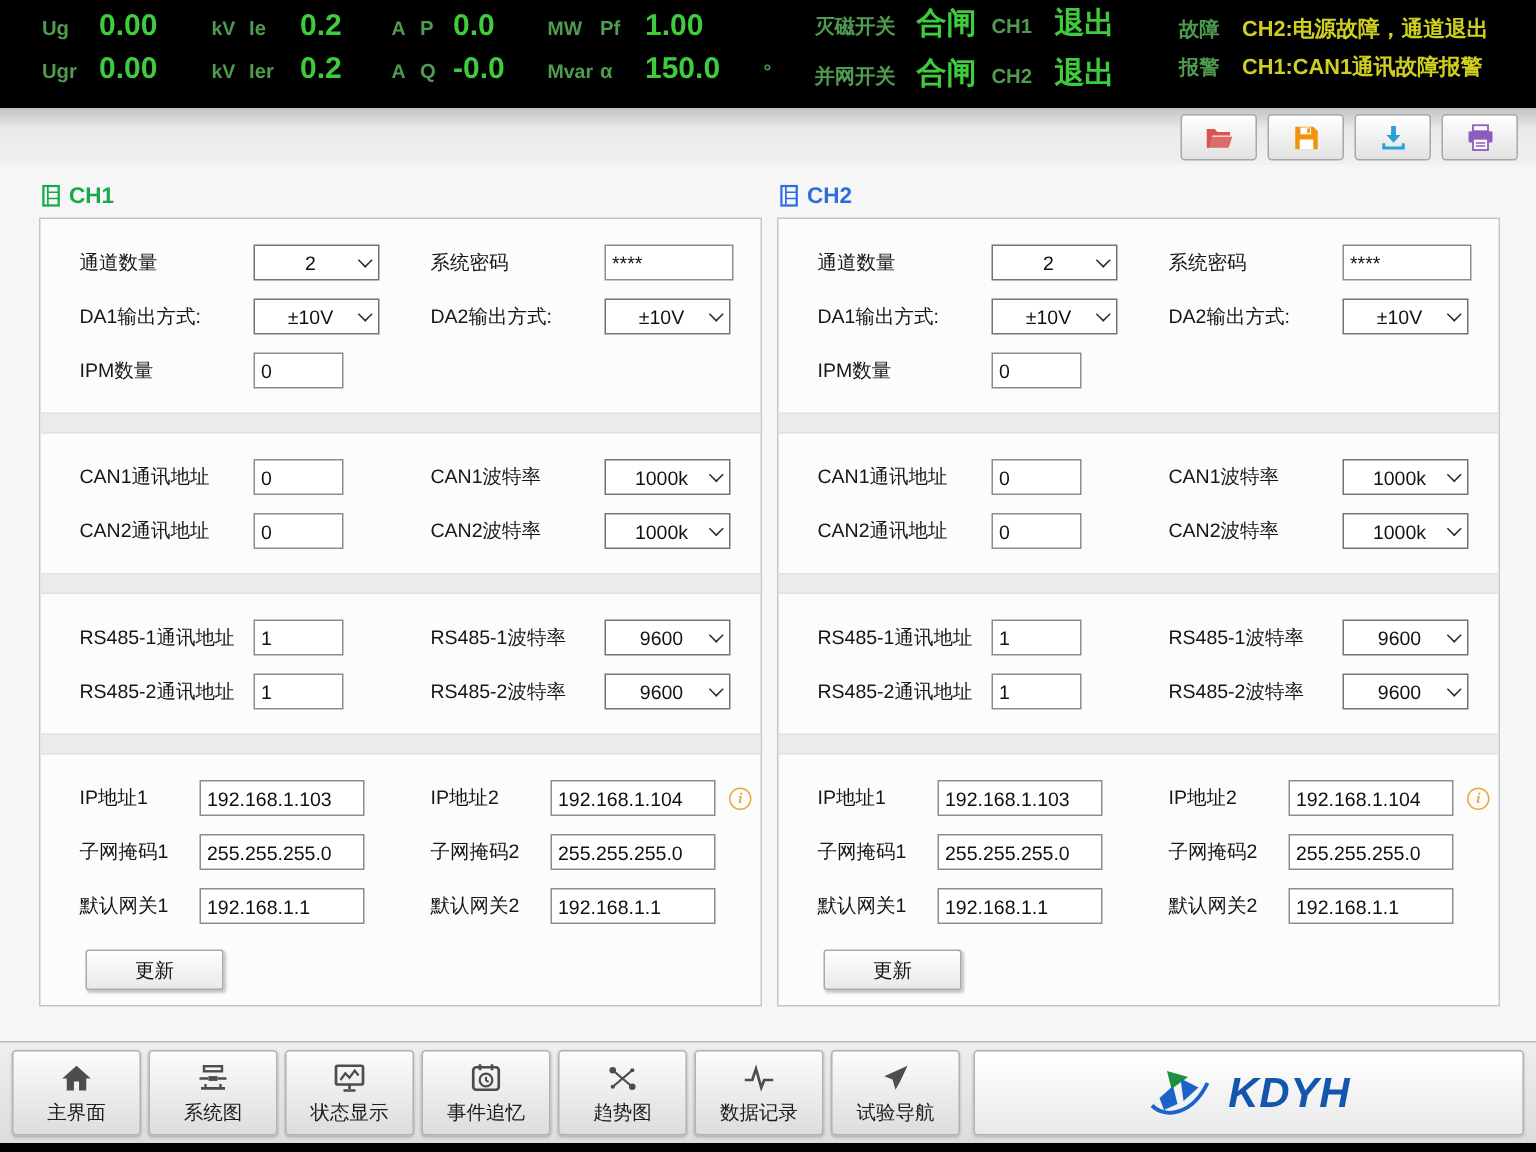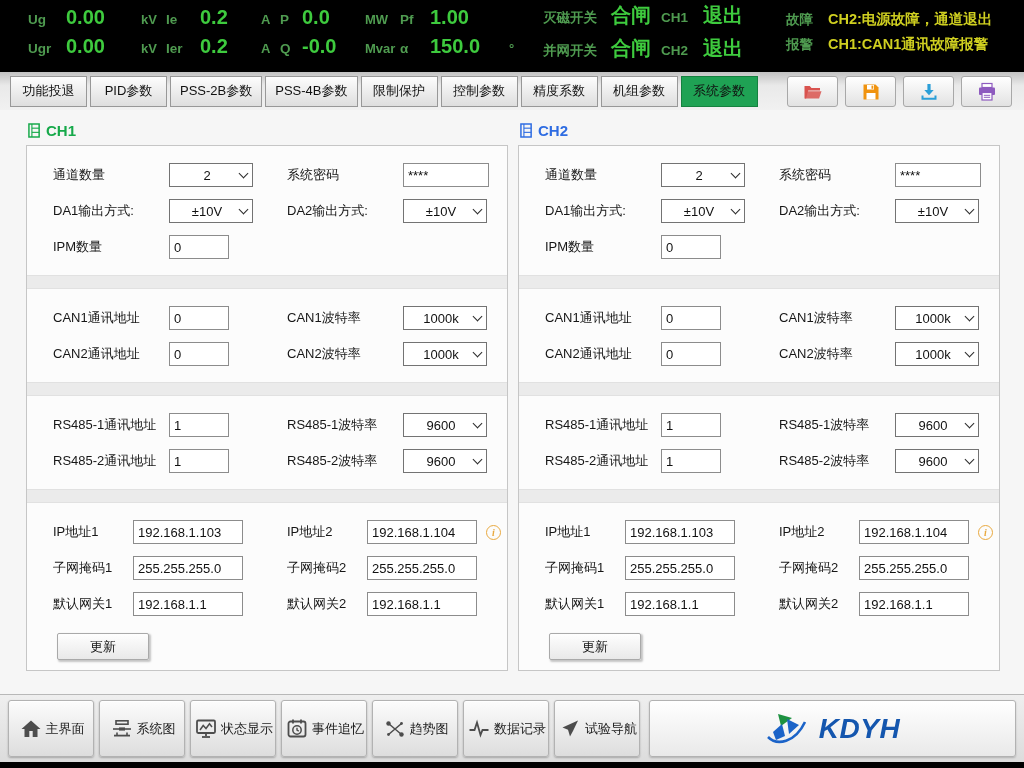--- a/index.html
+++ b/index.html
@@ -49,21 +49,21 @@
   .ctl-input.sm{width:60px}
   .ctl-input.md{width:86px}
   .ctl-input.wide{width:110px}
   .info-badge{width:15px;height:15px;border-radius:50%;border:1.5px solid #e9a93f;color:#e9a93f;margin-left:9px;display:flex;align-items:center;justify-content:center;box-sizing:border-box;cursor:pointer;}
   .info-badge::after{content:'i';font-family:"Liberation Serif",serif;font-style:italic;font-weight:bold;font-size:10px;}
   .btnrow{height:38px;display:flex;align-items:flex-end;padding-left:30px;}
   .update-btn{width:92px;height:27px;border:1px solid #a9a9a9;border-radius:2px;background:linear-gradient(#fefefe,#e9e9e9);font-family:"Liberation Sans",sans-serif;font-size:13px;color:#111;box-shadow:1.5px 1.5px 2px rgba(0,0,0,.22);cursor:pointer;}
 
   
   .bottom-nav{height:68px;background:linear-gradient(#efefef,#dcdcdc);border-top:1px solid #b8b8b8;display:flex;align-items:center;padding:0 8px;gap:5px;flex-shrink:0;box-sizing:border-box;}
-  .navbtn{width:86px;height:57px;border:1px solid #b2b2b2;border-radius:3px;background:linear-gradient(#fcfcfc,#dddddd);box-shadow:0 1px 2px rgba(0,0,0,.25),inset 0 1px 0 #fff;display:flex;align-items:center;justify-content:center;gap:2px;color:#4d4d4d;cursor:pointer;box-sizing:border-box;}
+  .navbtn{width:86px;height:57px;border:1px solid #b2b2b2;border-radius:3px;background:linear-gradient(#fcfcfc,#dddddd);box-shadow:0 1px 2px rgba(0,0,0,.25),inset 0 1px 0 #fff;display:flex;flex-direction:column;align-items:center;justify-content:center;gap:2px;color:#4d4d4d;cursor:pointer;box-sizing:border-box;}
   .navbtn .lbl{font-size:13px;color:#1c1c1c;}
   .navbtn.active{background:linear-gradient(#38a4e2,#0b72c0);border-color:#0a61a4;color:#fff;}
   .navbtn.active .lbl{color:#fff;}
   .logo-btn{margin-left:4px;flex:1;height:57px;border:1px solid #b2b2b2;border-radius:3px;background:linear-gradient(#ffffff,#e9e9e9);box-shadow:0 1px 2px rgba(0,0,0,.2);display:flex;align-items:center;justify-content:center;gap:8px;cursor:pointer;box-sizing:border-box;}
   .logotext{font-size:28px;font-weight:bold;font-style:italic;color:#1456ae;letter-spacing:.5px;}
   .footer-strip{height:6px;background:#000;flex-shrink:0;}
   .icon{display:inline-flex;align-items:center;justify-content:center;line-height:0;}
 </style>
 </head>
 <body>
@@ -143,31 +143,20 @@
           <span class="slabel">故障</span>
           <span class="salert">CH2:电源故障，通道退出</span>
         </div>
         <div class="srow">
           <span class="slabel">报警</span>
           <span class="salert">CH1:CAN1通讯故障报警</span>
         </div>
       </div>
     </div>
   <div class="tab-bar">
-    <div class="tab-strip">
-        <div class="tab">功能投退</div>
-        <div class="tab">PID参数</div>
-        <div class="tab">PSS-2B参数</div>
-        <div class="tab">PSS-4B参数</div>
-        <div class="tab">限制保护</div>
-        <div class="tab">控制参数</div>
-        <div class="tab">精度系数</div>
-        <div class="tab">机组参数</div>
-        <div class="tab active">系统参数</div>
-      </div>
     <div class="toolbar">
         <button class="toolbtn">
           <span class="icon" style="color: rgb(217, 83, 79);">
             <svg viewBox="0 0 20 20" width="22" height="20">
               <path d="M1.5 4h5.2l1.8 2H17v2.4H5.2L3.1 16.5H1.5z" fill="currentColor"></path>
               <path d="M4.2 9.2h14.3l-2.4 7.3H2z" fill="currentColor" opacity=".85"></path>
             </svg>
           </span>
         </button>
         <button class="toolbtn">

